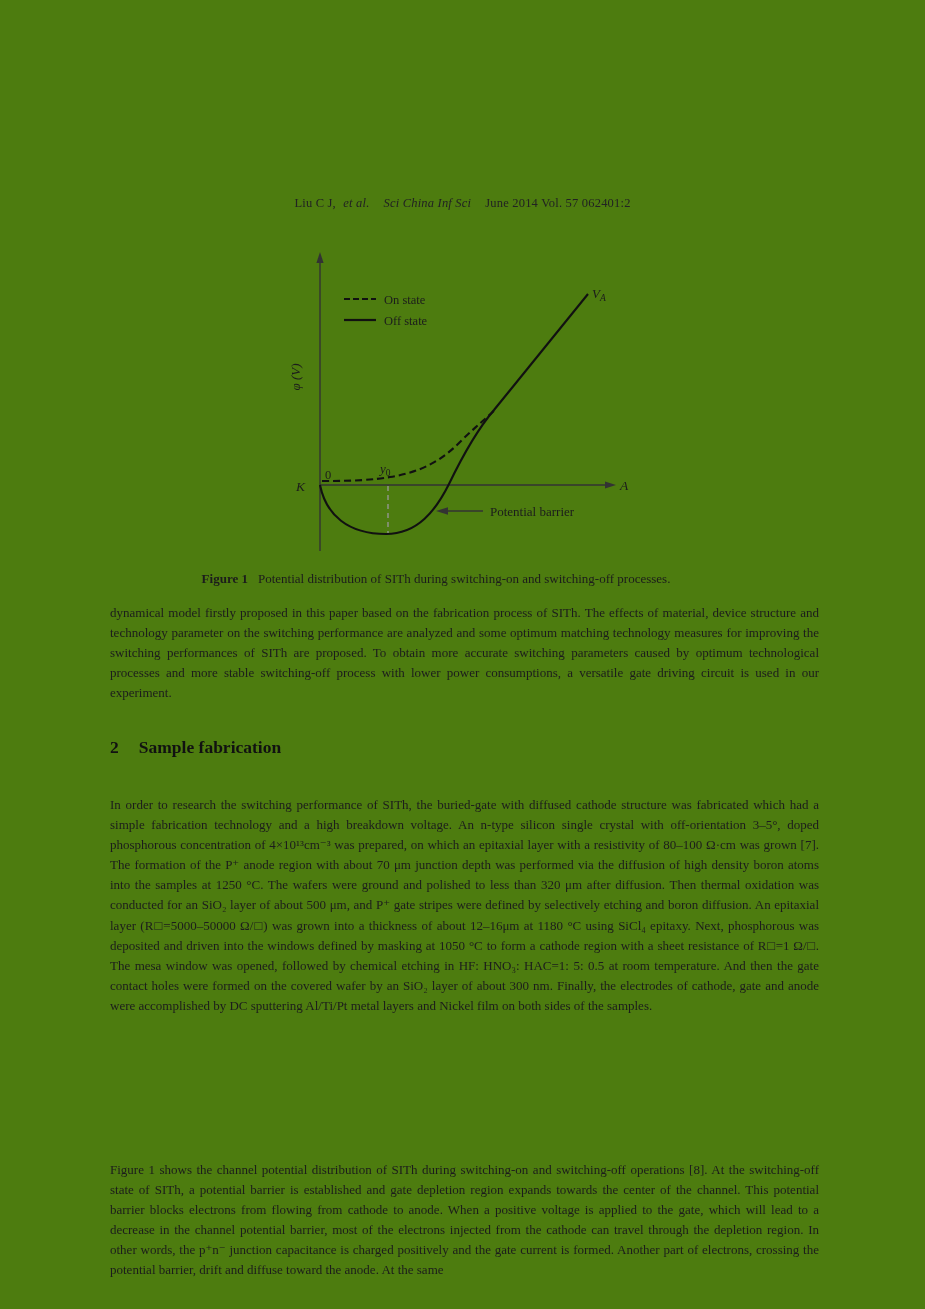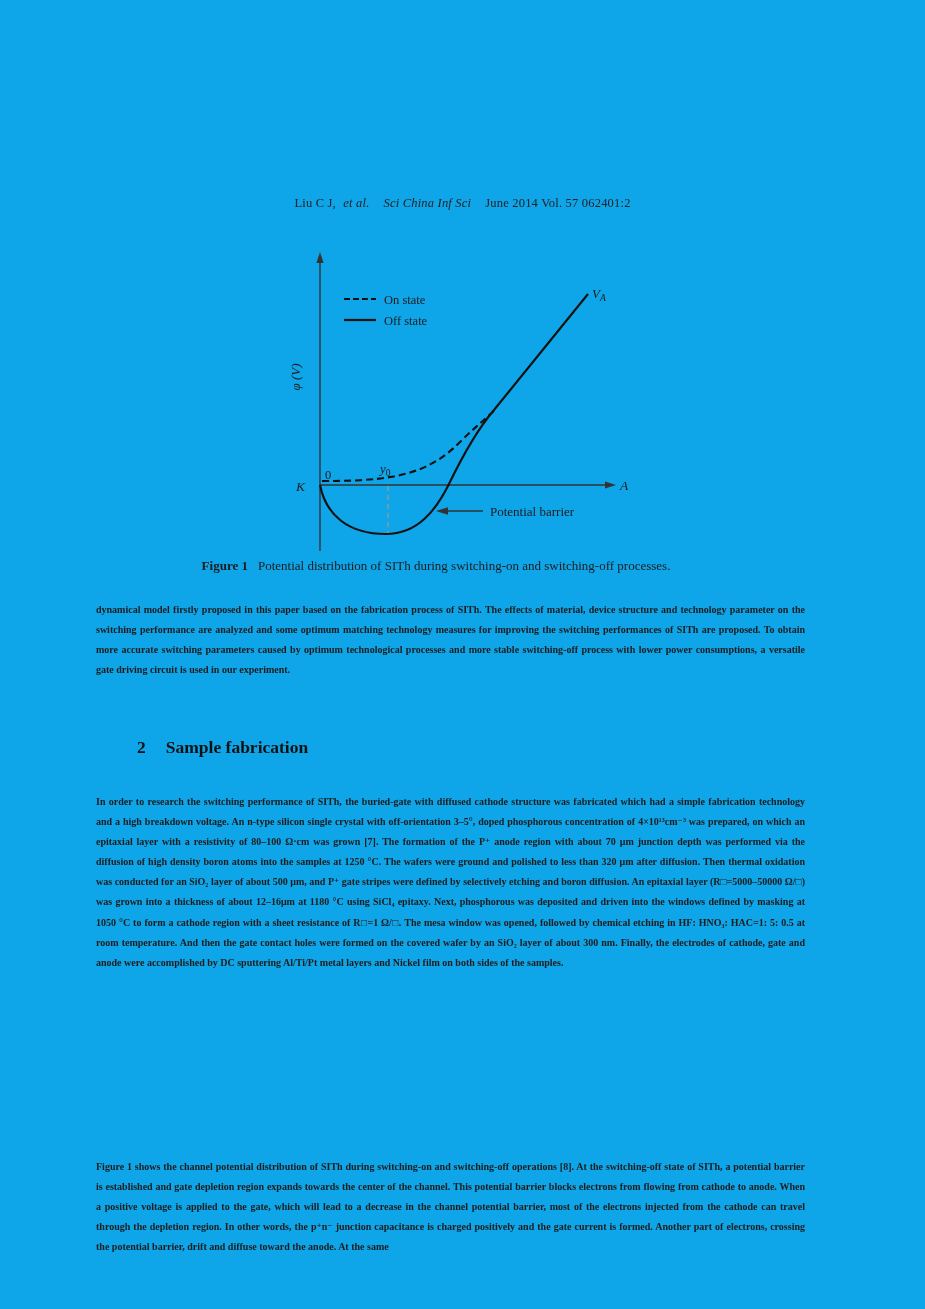--- a/index.html
+++ b/index.html
@@ -1,47 +1,47 @@
 <!DOCTYPE html>
 <html><head>
 <meta charset="utf-8">
 <style>
   html,body{margin:0;padding:0;background:#ffffff;}
   .page{
     position:relative;
     width:925px;height:1309px;
-    background:#0ea5e9;
+    background:#4d7c0f;
     font-family:"Liberation Serif","DejaVu Serif",serif;
     color:#1c1c1c;
     overflow:hidden;
   }
   .running-head{
     position:absolute;top:196px;left:0;width:925px;
     text-align:center;font-size:12.5px;color:#222;
     letter-spacing:.2px;
   }
   .running-head .it{font-style:italic;}
   .running-head .gap{display:inline-block;width:14px;}
   .fig-wrap{position:absolute;left:278px;top:249px;width:380px;height:310px;}
   .fig-caption{
-    position:absolute;top:558px;left:0;width:872px;
+    position:absolute;top:571px;left:0;width:872px;
     text-align:center;font-size:13px;color:#1c1c1c;
   }
   .fig-caption b{font-weight:bold;}
   .fig-caption .cap-gap{display:inline-block;width:10px;}
   .body-par{
-    position:absolute;left:96px;width:709px;
-    font-size:10px;line-height:20.1px;text-align:justify;color:#1c1c1c;font-weight:bold;
+    position:absolute;left:110px;width:709px;
+    font-size:13px;line-height:20.1px;text-align:justify;color:#1c1c1c;
   }
   .par-intro{top:590px;}
   .par-fab{top:782px;}
   .par-ana{top:1147px;}
   .sec-head{
     position:absolute;left:110px;width:709px;
-    font-size:17.5px;font-weight:bold;color:#111;margin-left:27px;
+    font-size:17.5px;font-weight:bold;color:#111;
   }
   .sec2{top:737px;}
   .sec3{top:1099px;}
   .sec-head .num{display:inline-block;margin-right:20px;}
   svg text{font-family:"Liberation Serif","DejaVu Serif",serif;fill:#1c1c1c;}
 </style>
 </head>
 <body>
 
 <div class="page">

